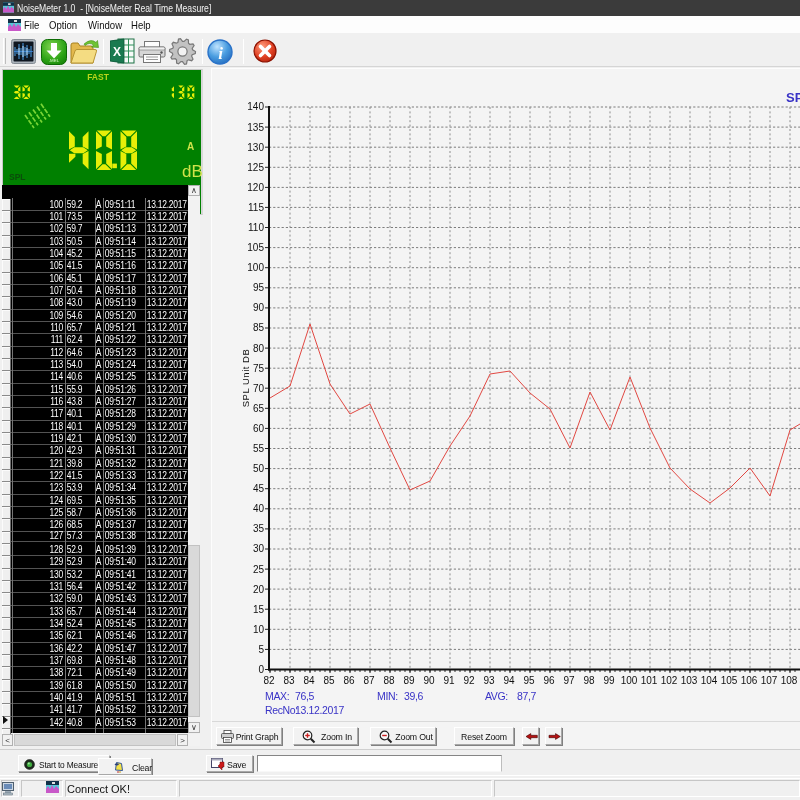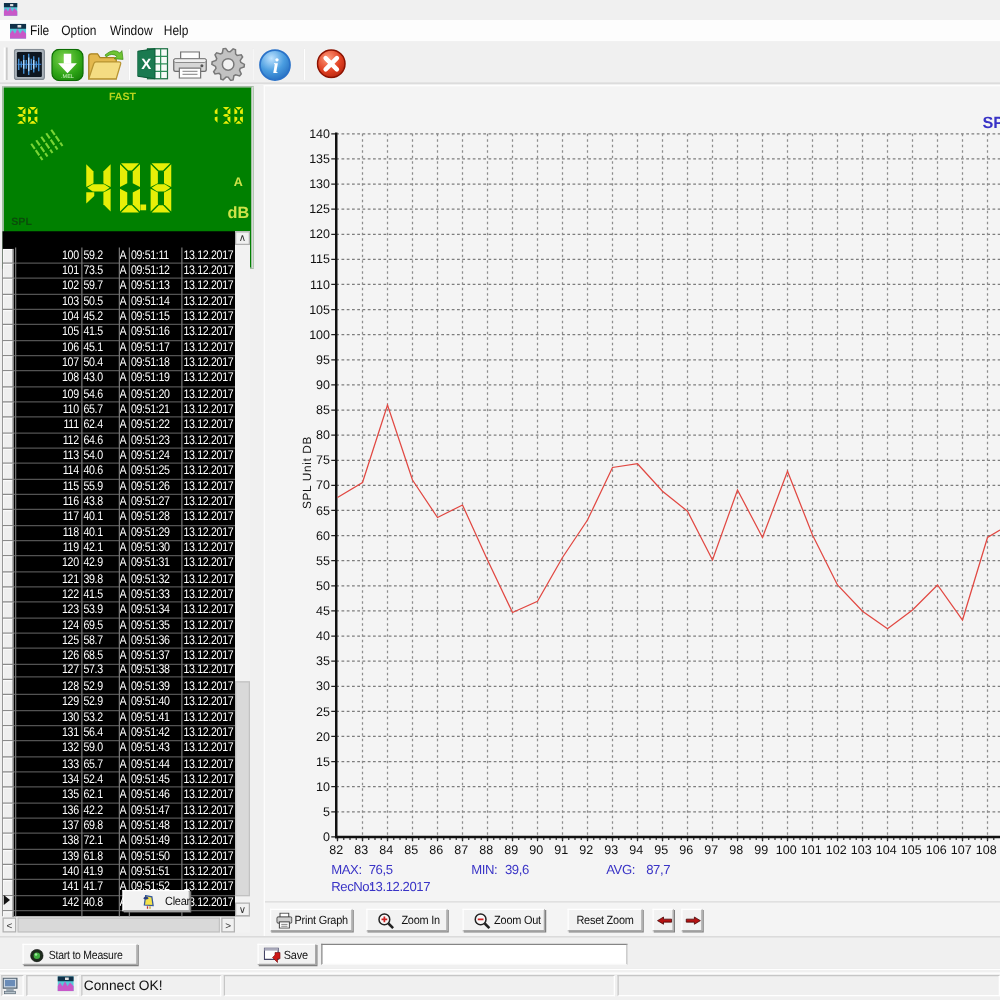--- a/index.html
+++ b/index.html
@@ -11,21 +11,21 @@
 #menu{position:absolute;left:0;top:16px;width:800px;height:17px;background:#fdfdfd;color:#111;font-size:11px}
 #menu b{position:absolute;top:3px;font-weight:normal;transform:scaleX(0.87);transform-origin:0 0}
 
 #tbar{position:absolute;left:0;top:33px;width:800px;height:34px;background:#f0f0f0;border-bottom:1px solid #d5d5d5}
 .tsep{position:absolute;top:39px;width:1px;height:25px;background:#d0d0d0;border-right:1px solid #fff}
 #grip{position:absolute;left:3px;top:38px;width:3px;height:26px;border-left:1px solid #fff;border-right:1px solid #bdbdbd}
 
 #lcd{position:absolute;left:2px;top:69px;width:201px;height:146px;background:#008000;border:1px solid #c8c8c8;border-right:2px solid #d8d8d8}
 #lcd .fast{position:absolute;left:0;top:2px;width:190px;text-align:center;font-size:8.5px;font-weight:bold;color:#b8d41c}
 #lcd .a{position:absolute;left:184px;top:71px;font-size:10px;font-weight:bold;color:#cfe34a}
-#lcd .db{position:absolute;left:179px;top:92px;font-size:13px;font-weight:bold;color:#cfe34a}
+#lcd .db{position:absolute;left:179px;top:92px;font-size:17px;font-weight:normal;color:#cfe34a}
 #lcd .spl{position:absolute;left:6px;top:102px;font-size:8.5px;font-weight:bold;color:#0a4d0a}
 
 #tbl{position:absolute;left:2px;top:185px;width:198px;height:548px;background:#000}
 #thead{position:absolute;left:2px;top:185px;width:198px;height:13.3px;background:#f0f0f0;font-size:10px;color:#111;border:1px solid #9a9a9a;border-bottom:1px solid #6e6e6e}
 #thead span{position:absolute;top:0.5px;transform:scaleX(0.85);transform-origin:0 0}
 .trow{position:absolute;left:0;width:186px;height:12.34px;color:#fff;font-size:10px;letter-spacing:-0.3px;border-bottom:1px solid #535353}
 .trow span{position:absolute;top:0px;white-space:nowrap;transform:scaleX(0.85);transform-origin:0 0}
 .c1{left:0;width:61px;text-align:right;transform-origin:100% 0 !important}
 .c2{left:63px;padding-left:2px}
 .c3{left:93px;width:8px;text-align:center}
@@ -38,20 +38,23 @@
 
 #rpanel{position:absolute;left:211px;top:68px;width:589px;height:681px;background:#f4f4f4;border-top:1px solid #fdfdfd;border-left:1px solid #fdfdfd}
 #stats{position:absolute;font-size:10.5px;color:#3933c6;letter-spacing:-0.35px}
 .btn2{position:absolute;background:#f2f2f2;border:1px solid #a8a8a8;border-top-color:#fff;border-left-color:#fff;box-shadow:1px 1px 0 #808080;font-size:9.5px;color:#111;letter-spacing:-0.2px}
 #input{position:absolute;left:257px;top:755px;width:245px;height:17px;background:#fff;border:1px solid #858585;border-bottom-color:#f8f8f8;border-right-color:#bdbdbd}
 
 #status{position:absolute;left:0;top:778px;width:800px;height:22px;background:#f0f0f0;border-top:1px solid #fff}
 .scell{position:absolute;top:780px;height:17px;border:1px solid #c6c6c6;border-bottom-color:#fff;border-right-color:#fff;background:#f0f0f0}
 </style></head><body>
 <div id="root">
+<div id="title">
+      <span>NoiseMeter 1.0&nbsp; - [NoiseMeter Real Time Measure]</span>
+    </div>
     <svg style="position:absolute;left:3px;top:2px;" width="11" height="11" viewBox="0 0 13 12">
       <rect width="13" height="12" fill="#58c8d8"></rect>
       <rect width="13" height="4" fill="#103048"></rect>
       <path d="M0 8 L2 5 L4 8 L6 4 L8 8 L10 5 L13 8 L13 12 L0 12 Z" fill="#c858c8"></path>
       <rect x="6" y="1" width="3" height="2" fill="#e0e0e0"></rect>
     </svg>
     <div id="menu">
       <b style="left:24px">File</b>
       <b style="left:49px">Option</b>
       <b style="left:88px">Window</b>
@@ -908,21 +911,21 @@
       </svg>
     </div>
     <div class="btn2" style="left:18px;top:755px;width:92px;height:17px">
       <svg style="position:absolute;left:5px;top:3px" width="11" height="11" viewBox="0 0 11 11">
         <circle cx="5.5" cy="5.5" r="5" fill="#1d2b1d" stroke="#111" stroke-width="0.5"></circle>
         <circle cx="5.5" cy="5.5" r="2.6" fill="#3fae3f"></circle>
         <circle cx="4.8" cy="4.6" r="1" fill="#9fe89f"></circle>
       </svg>
       <span style="position:absolute;left:20px;top:3px;white-space:nowrap;letter-spacing:-0.2px;font-size:9.5px;transform:scaleX(0.88);transform-origin:0 0">Start to Measure</span>
     </div>
-    <div class="btn2" style="left:98px;top:712px;width:54px;height:17px">
+    <div class="btn2" style="left:98px;top:758px;width:54px;height:17px">
       <svg style="position:absolute;left:14px;top:2px" width="13" height="13" viewBox="0 0 13 13">
         <path d="M3.5 1.5 L8.5 2.5 L9.5 9.5 L2.5 9 Z" fill="#f4e24a" stroke="#35589a" stroke-width="1"></path>
         <path d="M1.5 3.5 Q4 1 6 3.5 Q4 5.5 1.5 3.5 Z" fill="#2a3f7e"></path>
         <line x1="5" y1="10" x2="5" y2="12" stroke="#c03030" stroke-width="1"></line>
         <line x1="7" y1="10" x2="7" y2="12" stroke="#caa018" stroke-width="1"></line>
       </svg>
       <span style="position:absolute;left:33px;top:3px;transform:scaleX(0.92);transform-origin:0 0">Clear</span>
     </div>
     <div class="btn2" style="left:206px;top:755px;width:47px;height:17px">
       <svg style="position:absolute;left:4px;top:2px" width="14" height="13" viewBox="0 0 14 13">

